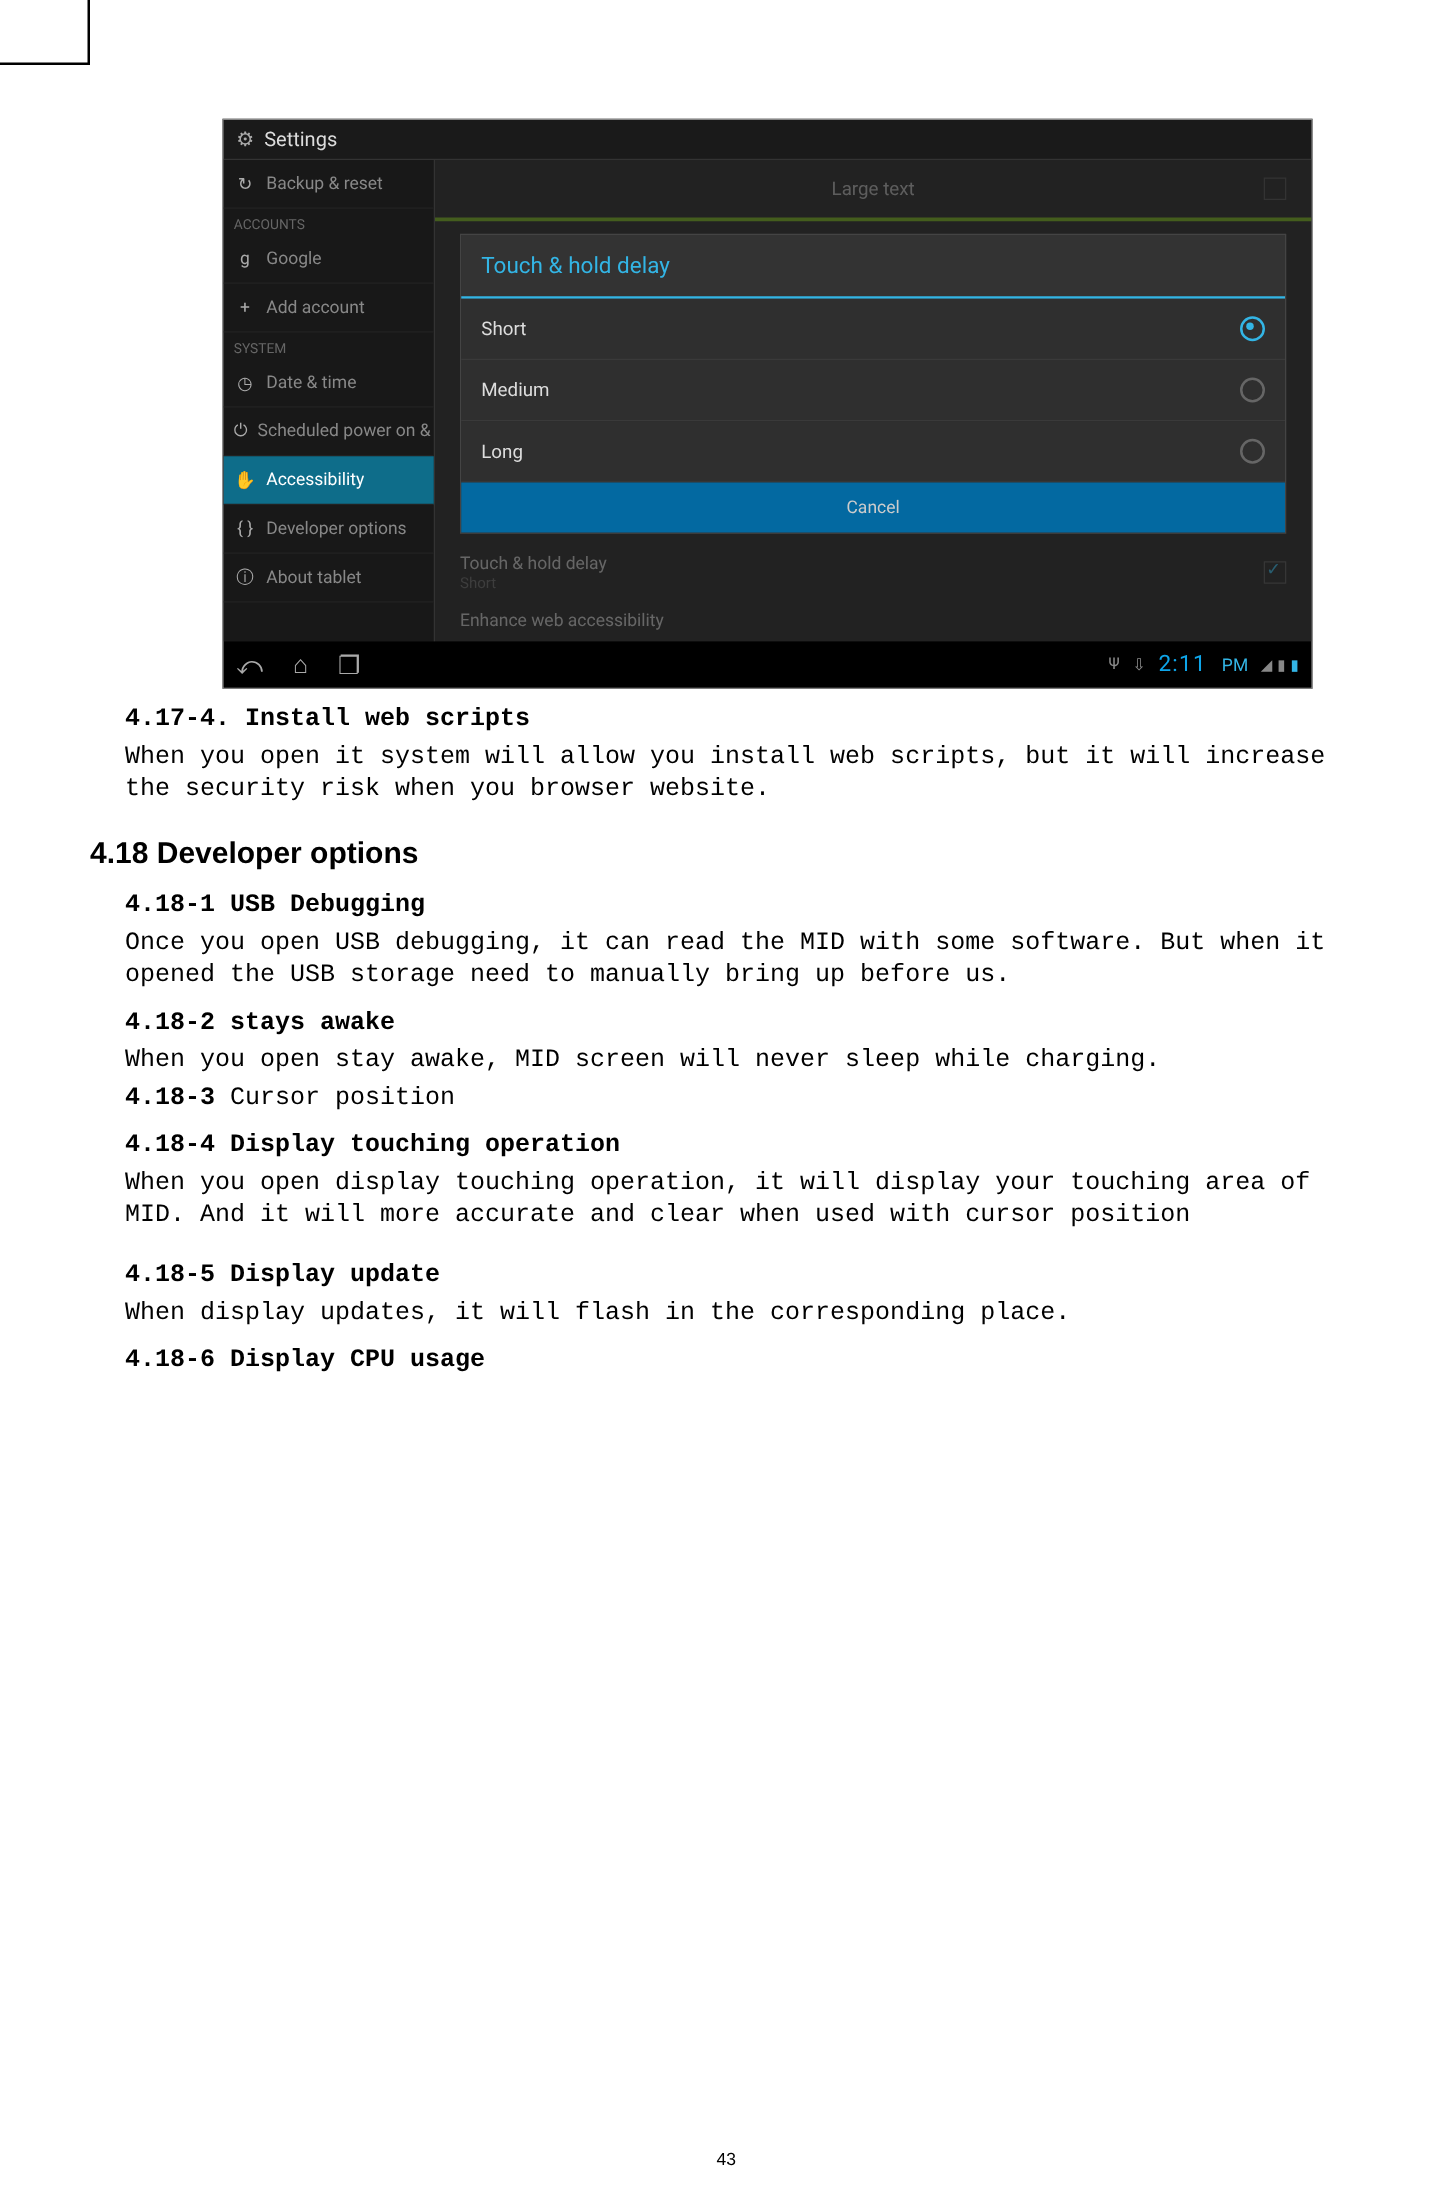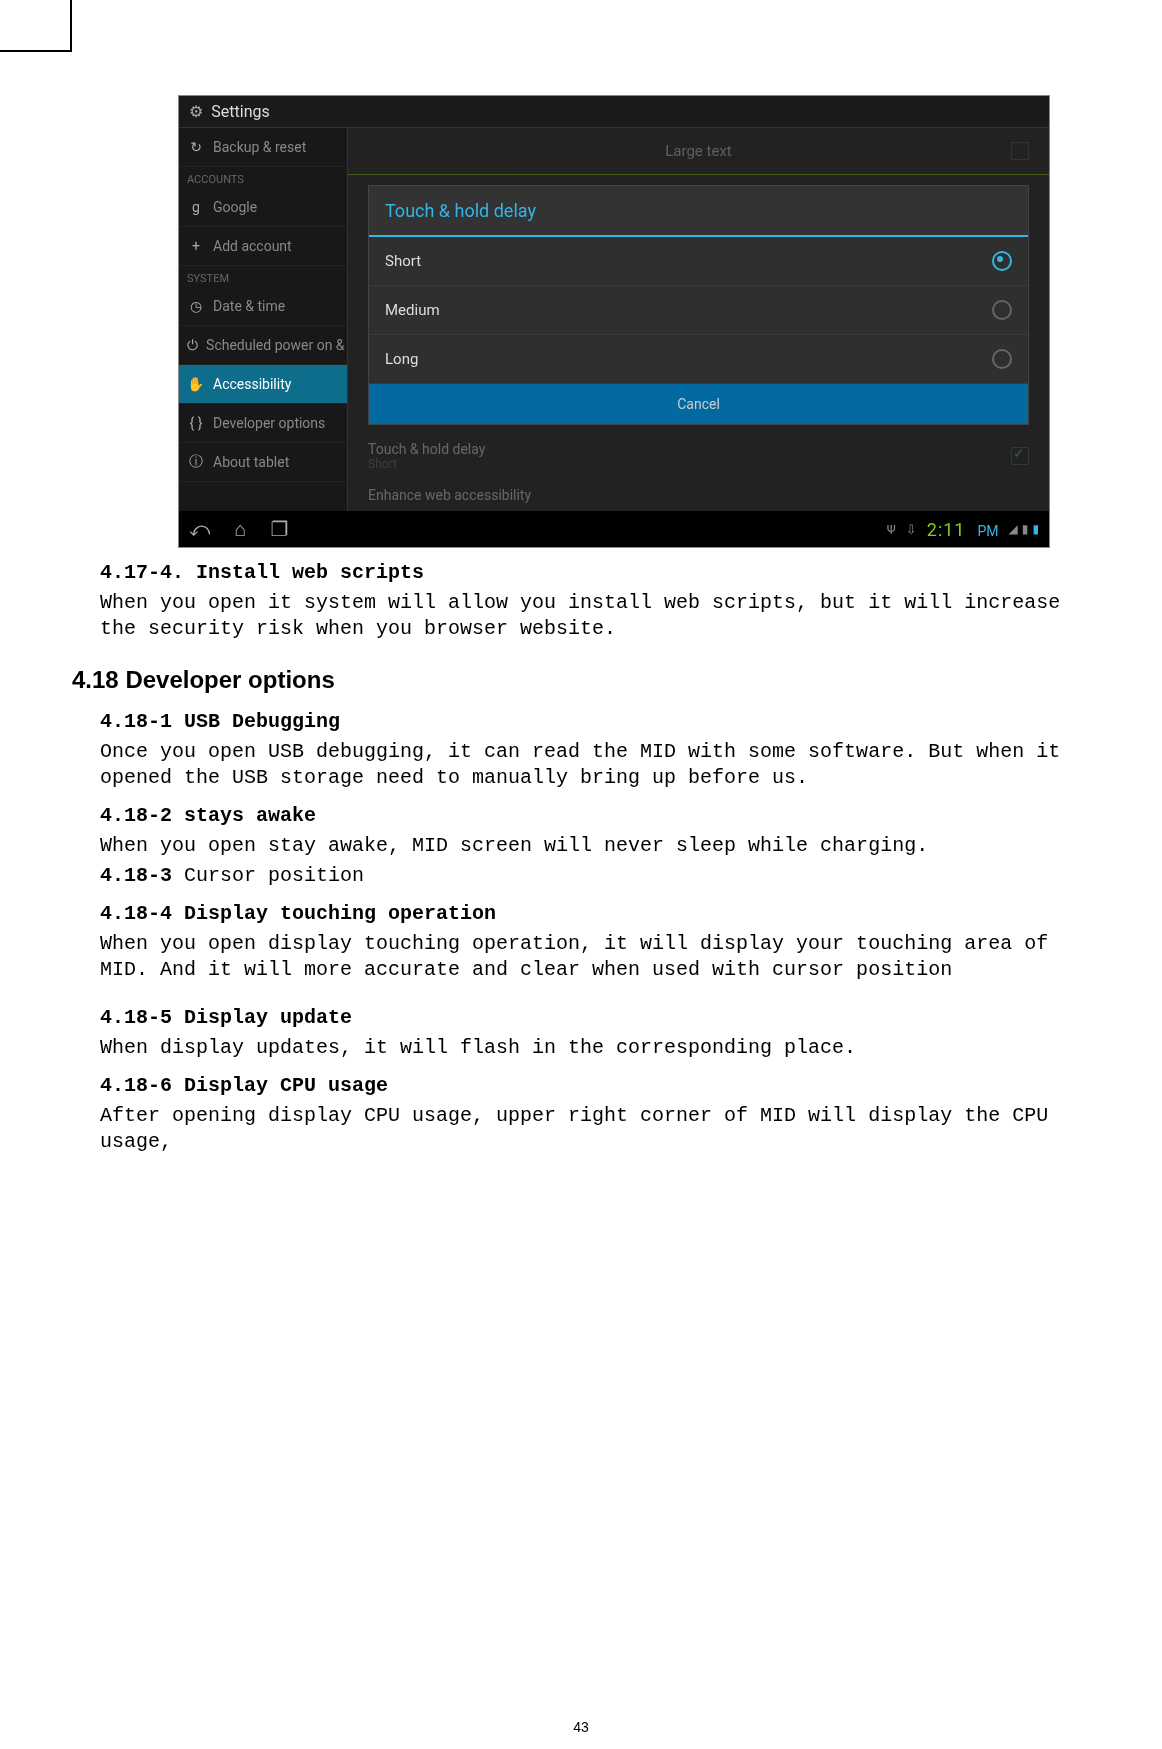--- a/index.html
+++ b/index.html
@@ -86,21 +86,21 @@
     position: relative;
     min-height: 300px;
   }
   .main-row {
     display: flex;
     align-items: center;
     justify-content: space-between;
     padding: 14px 20px;
     color: #ccc;
     font-size: 15px;
-    border-bottom: 1px solid #84cc16;
+    border-bottom: 3px solid #84cc16;
   }
   .main-row.dimmed { opacity: 0.35; }
   .checkbox {
     width: 16px; height: 16px; border: 1px solid #555; position: relative;
   }
   .checkbox.checked::after {
     content: "✓"; color: #33b5e5; font-size: 14px; position: absolute; top:-3px; left:1px;
   }
   .dialog {
     margin: 0 20px;
@@ -148,21 +148,21 @@
     background: #000;
     display: flex;
     align-items: center;
     justify-content: space-between;
     padding: 6px 10px;
     color: #aaa;
     font-size: 20px;
   }
   .navbar .left { display:flex; gap:24px; align-items:center;}
   .navbar .right { display:flex; gap:10px; align-items:center; font-size:13px;}
-  .navbar .clock { color: #84cc16; font-size: 18px; letter-spacing: 1px; }
+  .navbar .clock { color: #0ea5e9; font-size: 18px; letter-spacing: 1px; }
   .navbar .ampm { color: #33b5e5; font-size: 14px; margin-left:2px; align-self:flex-start; margin-top:4px;}
   .status-icons { color:#888; font-size:12px; display:flex; gap:4px; align-items:center;}
   .doc-text {
     margin: 8px 100px 0 100px;
     font-size: 20px;
     line-height: 1.3;
   }
   .doc-text p { margin: 4px 0; font-family: Liberation Mono, monospace; }
   .doc-text h2 { font-size: 24px; margin: 22px 0 14px -28px; }
   .doc-text .sub-h { font-weight: bold; margin-top: 12px; }
@@ -295,17 +295,16 @@
 
     <p><b>4.18-3 </b><span>Cursor position</span></p>
 
     <p class="sub-h">4.18-4 Display touching operation</p>
     <p>When you open display touching operation, it will display your touching area of MID. And it will more accurate and clear when used with cursor position</p>
 
     <p class="sub-h" style="margin-top:22px;">4.18-5 Display update</p>
     <p>When display updates, it will flash in the corresponding place.</p>
 
     <p class="sub-h">4.18-6 Display CPU usage</p>
-    <p>After opening display CPU usage, upper right corner of MID will display the CPU usage,</p>
   </div>
 
   <div class="page-number">43</div>
 </div>
 
 </body></html>

